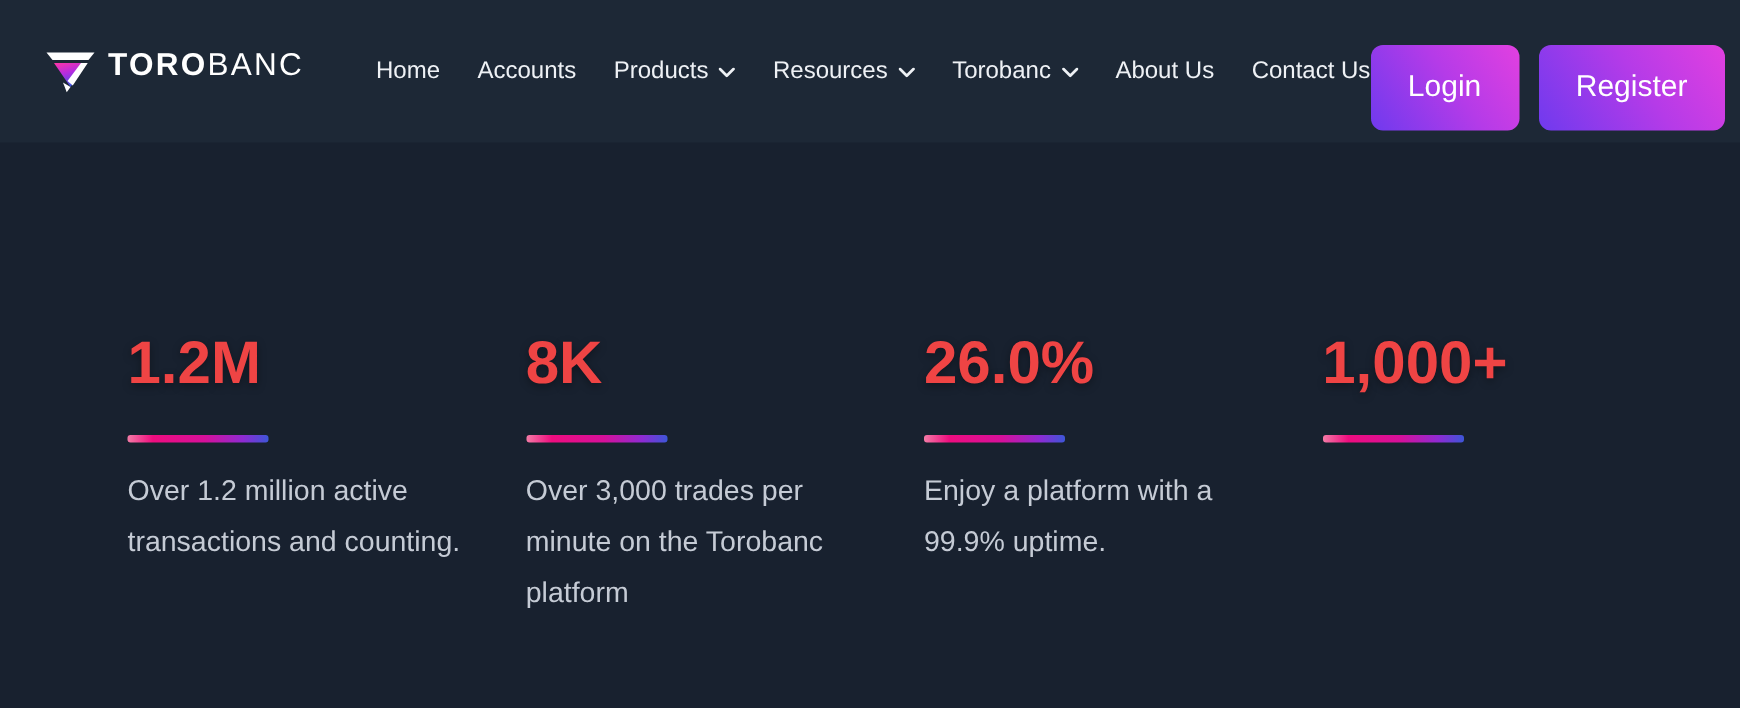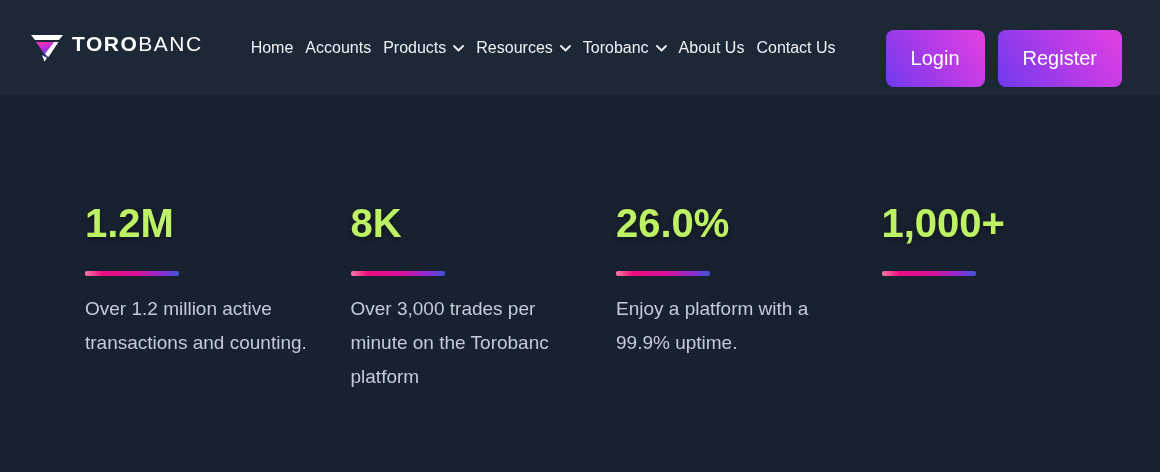--- a/index.html
+++ b/index.html
@@ -30,21 +30,21 @@
     letter-spacing: 1.5px;
     color: #ffffff;
     white-space: nowrap;
   }
   .brand-name .bold { font-weight: 800; }
   .brand-name .light { font-weight: 400; }
 
   .nav {
     display: flex;
     align-items: center;
-    gap: 12px;
+    gap: 25px;
   }
   .nav-link {
     display: flex;
     align-items: center;
     gap: 7px;
     color: #eef1f5;
     font-size: 16px;
     text-decoration: none;
     cursor: pointer;
     white-space: nowrap;
@@ -74,22 +74,23 @@
   .stats {
     padding: 108px 45px 0 85px;
     display: grid;
     grid-template-columns: repeat(4, 1fr);
     column-gap: 32px;
   }
   .stat-value {
     font-size: 40px;
     font-weight: 700;
     line-height: 1;
-    color: #bef264;
+    color: #ef4444;
     text-shadow: 0 2px 6px rgba(0,0,0,0.35);
+    margin-top: 19px;
   }
   .stat-accent {
     width: 94px;
     height: 5px;
     border-radius: 2px;
     margin-top: 28px;
     background: linear-gradient(90deg, #f47ba6 0%, #ee0d7f 18%, #d6109a 55%, #8e2bd3 82%, #3d56d8 100%);
   }
   .stat-desc {
     margin-top: 16px;

